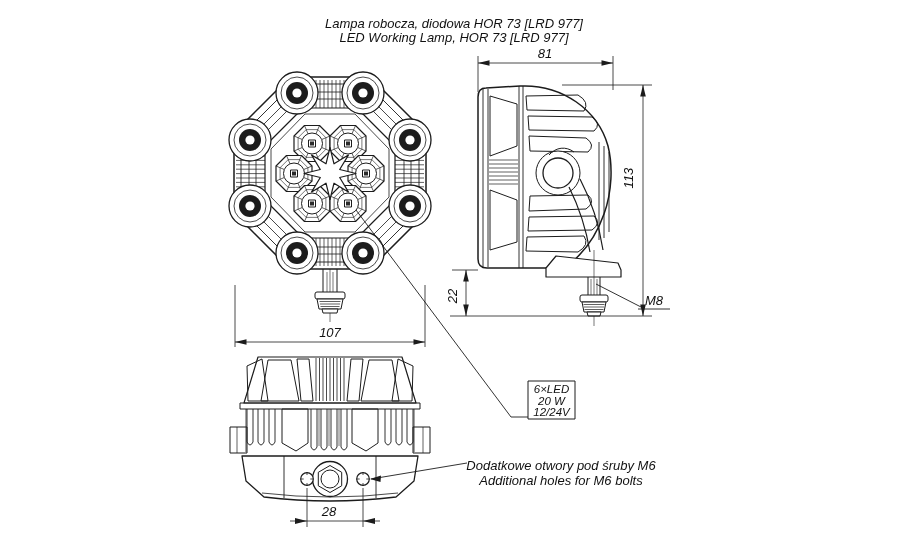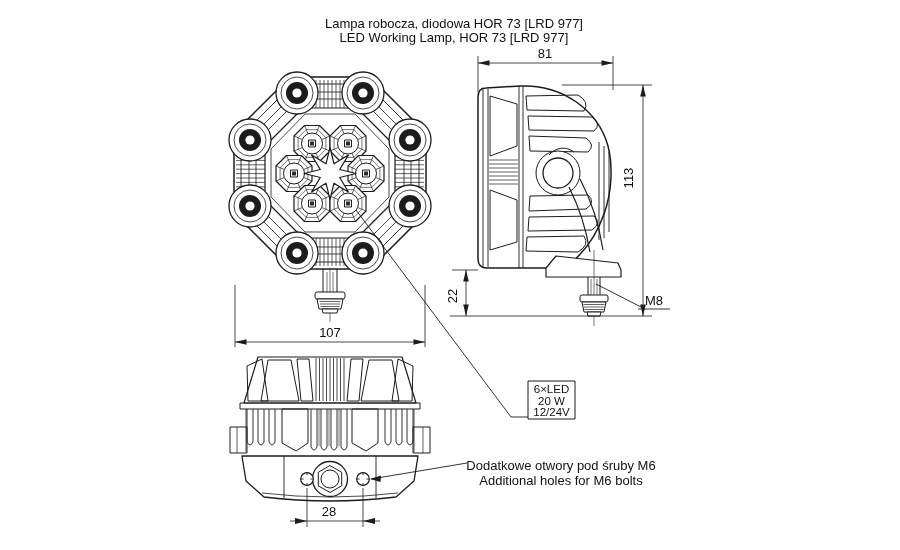--- a/index.html
+++ b/index.html
@@ -1,17 +1,17 @@
 <!DOCTYPE html>
 <html><head>
 <meta charset="utf-8">
 <style>
   html,body{margin:0;padding:0;background:#fff;}
   .stage{position:relative;width:900px;height:550px;background:#ffffff;overflow:hidden;
-         font-family:"Liberation Sans",sans-serif;}
+         font-family:"Liberation Sans",sans-serif;font-style:italic;}
   svg{display:block}
   .ln{stroke:#1c1c1c;fill:none;stroke-linecap:butt;stroke-linejoin:round}
   .w15{stroke-width:1.5}.w13{stroke-width:1.3}.w12{stroke-width:1.2}
   .w10{stroke-width:1}.w09{stroke-width:.9}.w08{stroke-width:.8}.w07{stroke-width:.7}.w06{stroke-width:.6}
   .fw{fill:#ffffff}
   .fd{fill:#1c1c1c;stroke:none}
   text{font-family:"Liberation Sans",sans-serif;fill:#111;}
   .t13{font-size:13px}.t11{font-size:11.5px}
   .mid{text-anchor:middle}
 </style>

